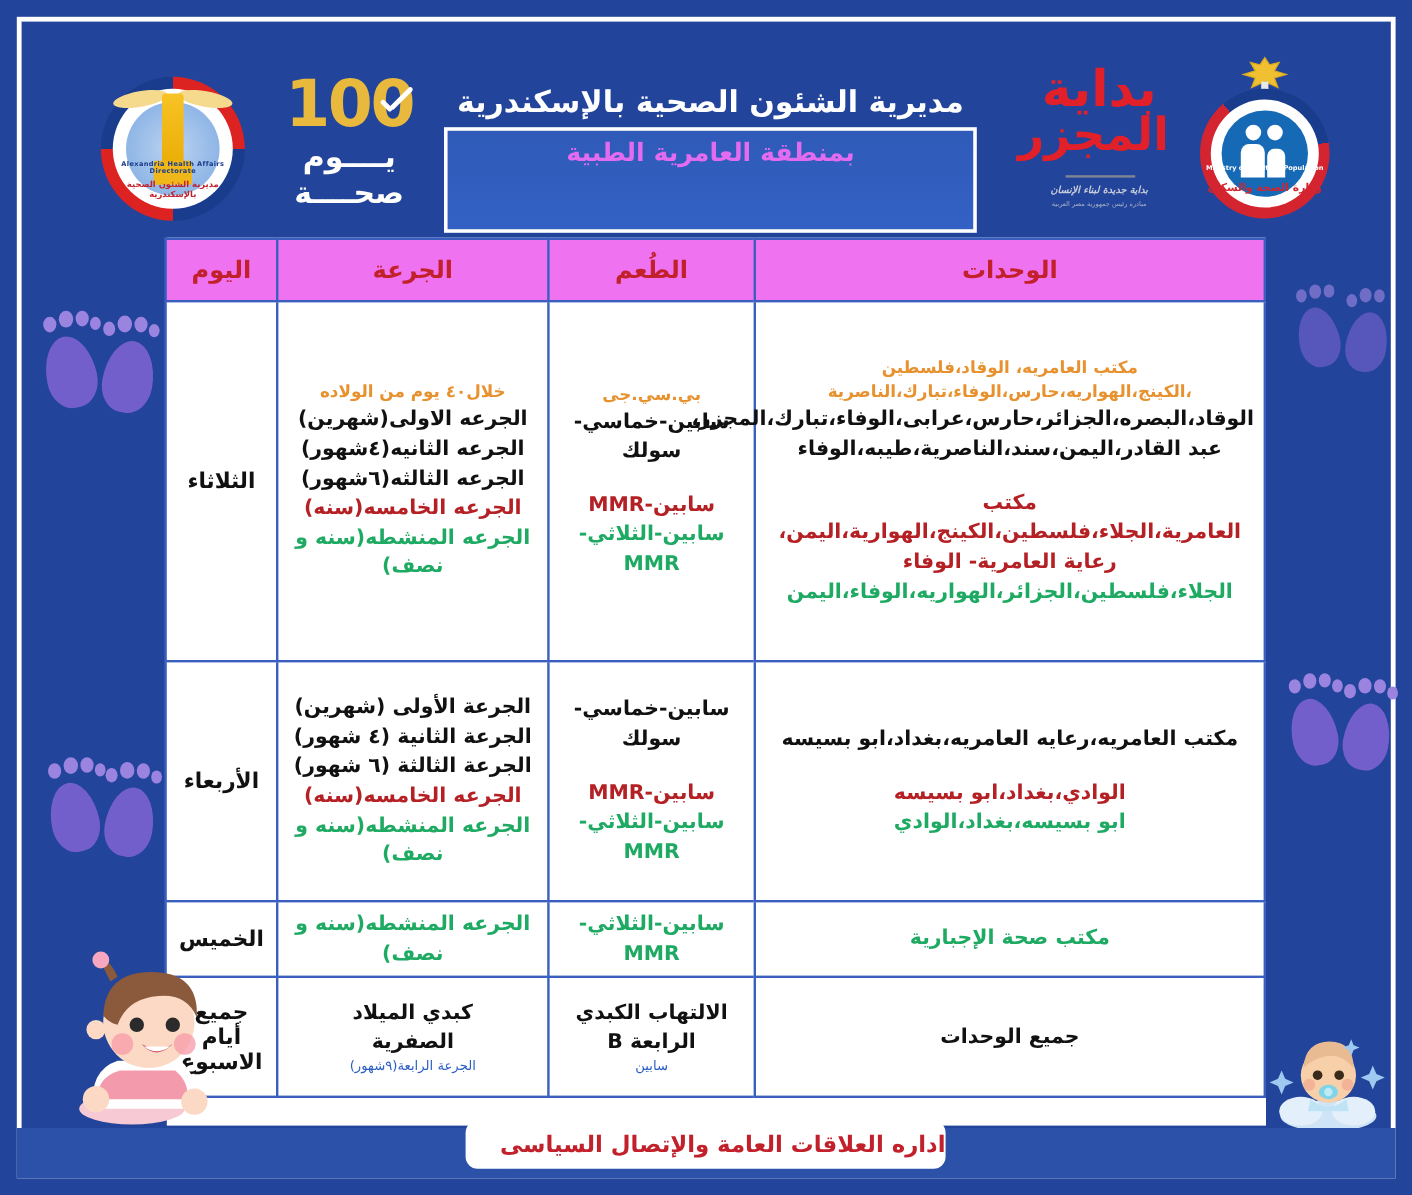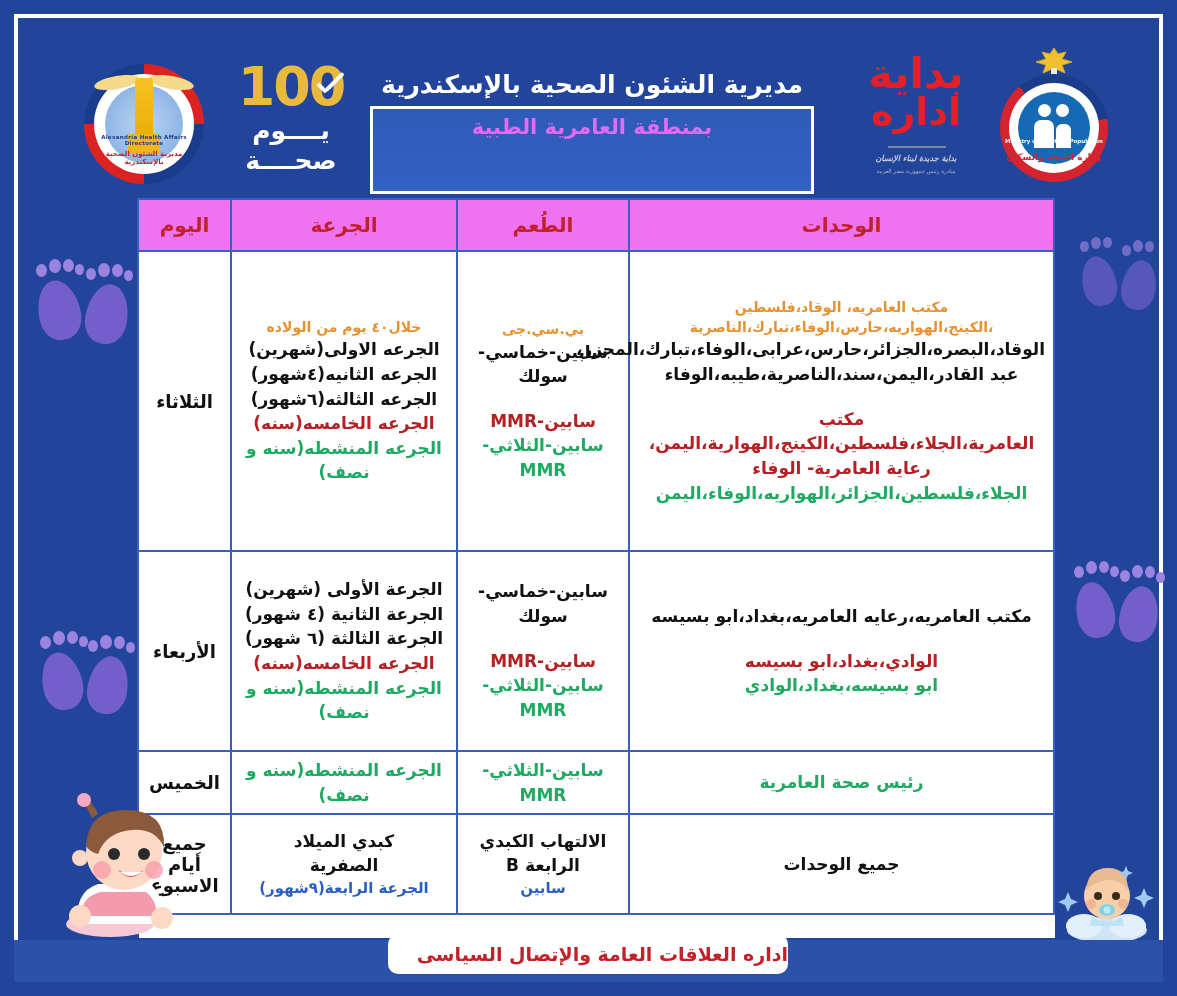--- a/index.html
+++ b/index.html
@@ -82,21 +82,21 @@
   .col-vac{width:172px;}
   .col-dose{width:226px;}
   .col-day{width:93px;}
   td{background:#ffffff;text-align:center;}
   .day-cell{font-size:18px;font-weight:bold;color:#111;}
   .line{display:block;line-height:1.45;}
   .c-org{color:#e8912f;font-weight:bold;font-size:14px;}
   .c-blk{color:#111111;font-weight:bold;font-size:17px;}
   .c-red{color:#b52025;font-weight:bold;font-size:17px;}
   .c-grn{color:#1faa63;font-weight:bold;font-size:17px;}
-  .c-blu{color:#2a5ec4;font-weight:bold;font-size:15px;text-align:center;}
+  .c-blu{color:#2a5ec4;font-weight:normal;font-size:11px;text-align:center;}
   .gap{display:block;height:20px;}
   .cell-pad{padding:10px 6px;}
 
   
   .baby-girl{position:absolute;left:58px;top:792px;width:140px;height:150px;}
   .baby-cloud{position:absolute;left:1052px;top:852px;width:110px;height:92px;}
 
   
   .footer-band{position:absolute;left:14px;bottom:14px;width:1149px;height:42px;background:#2c51a8;}
   .footer-pill{position:absolute;left:388px;bottom:22px;width:400px;height:40px;background:#ffffff;border-radius:10px;
@@ -180,21 +180,21 @@
       <div class="days-word days-w2">صحــــة</div>
     </div>
 
     <div class="org-title">مديرية الشئون الصحية بالإسكندرية</div>
     <div class="title-box">
       <div class="title-sub">بمنطقة العامرية الطبية</div>
     </div>
 
     <div class="logo begin-logo">
       <div class="begin-cal">بداية</div>
-      <div class="begin-cal2">اداره</div>
+      <div class="begin-cal2">المجزر</div>
       <div class="begin-rule"></div>
       <div class="begin-sub">بداية جديدة لبناء الإنسان</div>
       <div class="begin-sub2">مبادرة رئيس جمهورية مصر العربية</div>
     </div>
 
     <div class="logo min-logo">
       <svg class="min-eagle" viewBox="0 0 44 40">
         <path d="M22 2 L26 8 L34 6 L30 13 L40 16 L30 19 L33 27 L22 22 L11 27 L14 19 L4 16 L14 13 L10 6 L18 8 Z" fill="#f0c030" stroke="#d9a920" stroke-width="1"></path>
         <rect x="19" y="22" width="6" height="12" fill="#e8e8e8"></rect>
         <rect x="15" y="32" width="14" height="4" fill="#d32430"></rect>
@@ -273,21 +273,21 @@
               <span class="line c-blk">الجرعة الأولى (شهرين)</span>
               <span class="line c-blk">الجرعة الثانية (٤ شهور)</span>
               <span class="line c-blk">الجرعة الثالثة (٦ شهور)</span>
               <span class="line c-red">الجرعه الخامسه(سنه)</span>
               <span class="line c-grn">الجرعه المنشطه(سنه و نصف)</span>
             </td>
             <td class="day-cell">الأربعاء</td>
           </tr>
           <tr style="height: 60px;">
             <td class="cell-pad">
-              <span class="line c-grn">رئيس صحة العامرية</span>
+              <span class="line c-grn">مكتب صحة الإجبارية</span>
             </td>
             <td class="cell-pad">
               <span class="line c-grn">سابين-الثلاثي-MMR</span>
             </td>
             <td class="cell-pad">
               <span class="line c-grn">الجرعه المنشطه(سنه و نصف)</span>
             </td>
             <td class="day-cell">الخميس</td>
           </tr>
           <tr style="height: 100px;">

